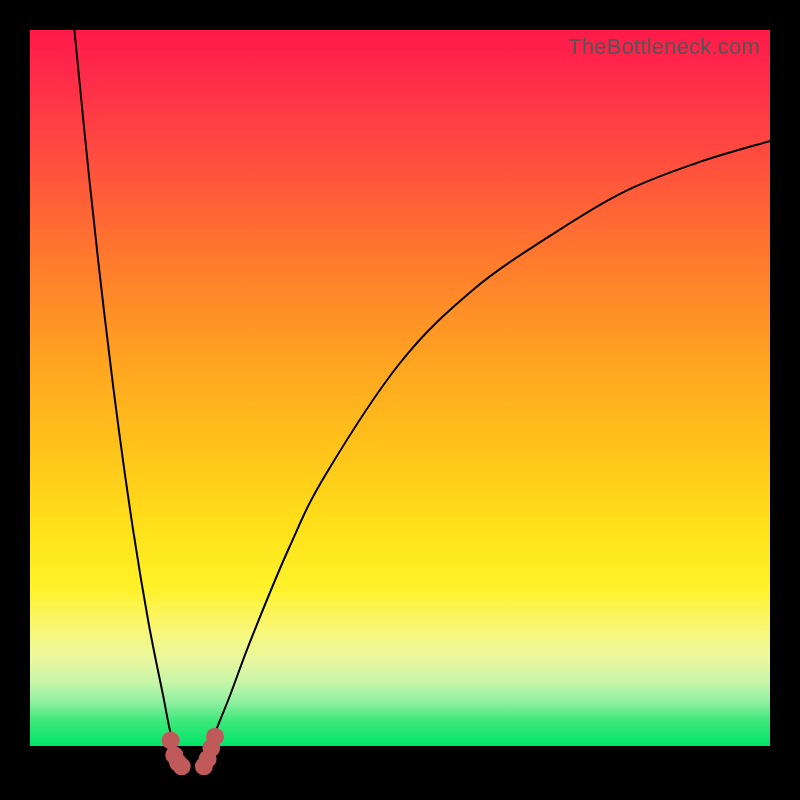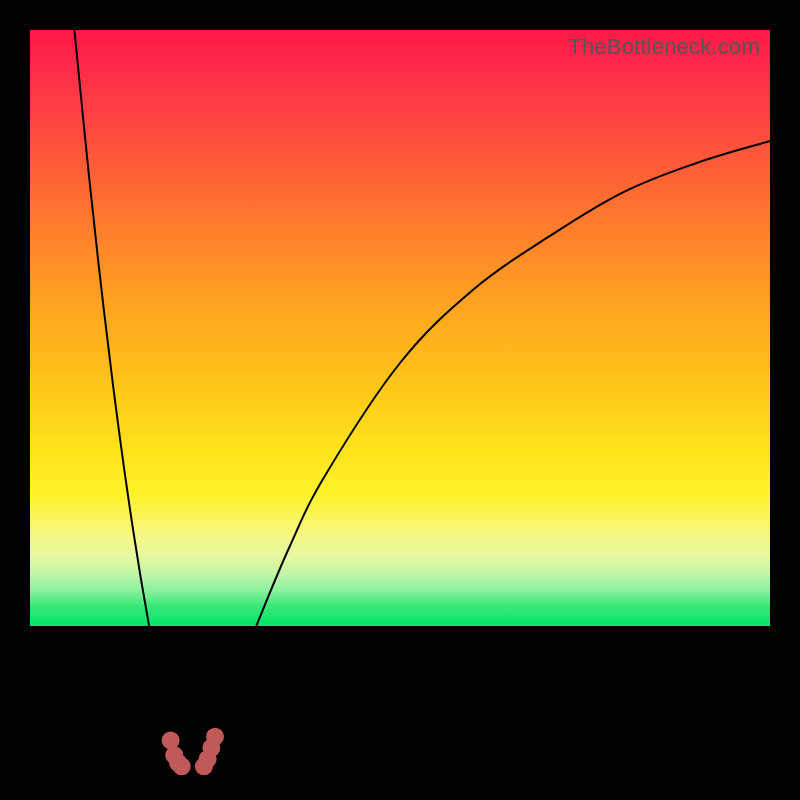--- a/index.html
+++ b/index.html
@@ -17,21 +17,21 @@
     top: 0;
     width: 800px;
     height: 800px;
     background: #000;
   }
   .plot {
     position: absolute;
     left: 30px;
     top: 30px;
     width: 740px;
-    height: 596px;
+    height: 716px;
     background: linear-gradient(to bottom,
       #ff1a49 0%,
       #ff2a4a 6%,
       #ff4d3f 18%,
       #ff7a2d 32%,
       #ffa321 46%,
       #ffc21a 58%,
       #ffe21a 70%,
       #fff22a 78%,
       #f7f77a 84%,

